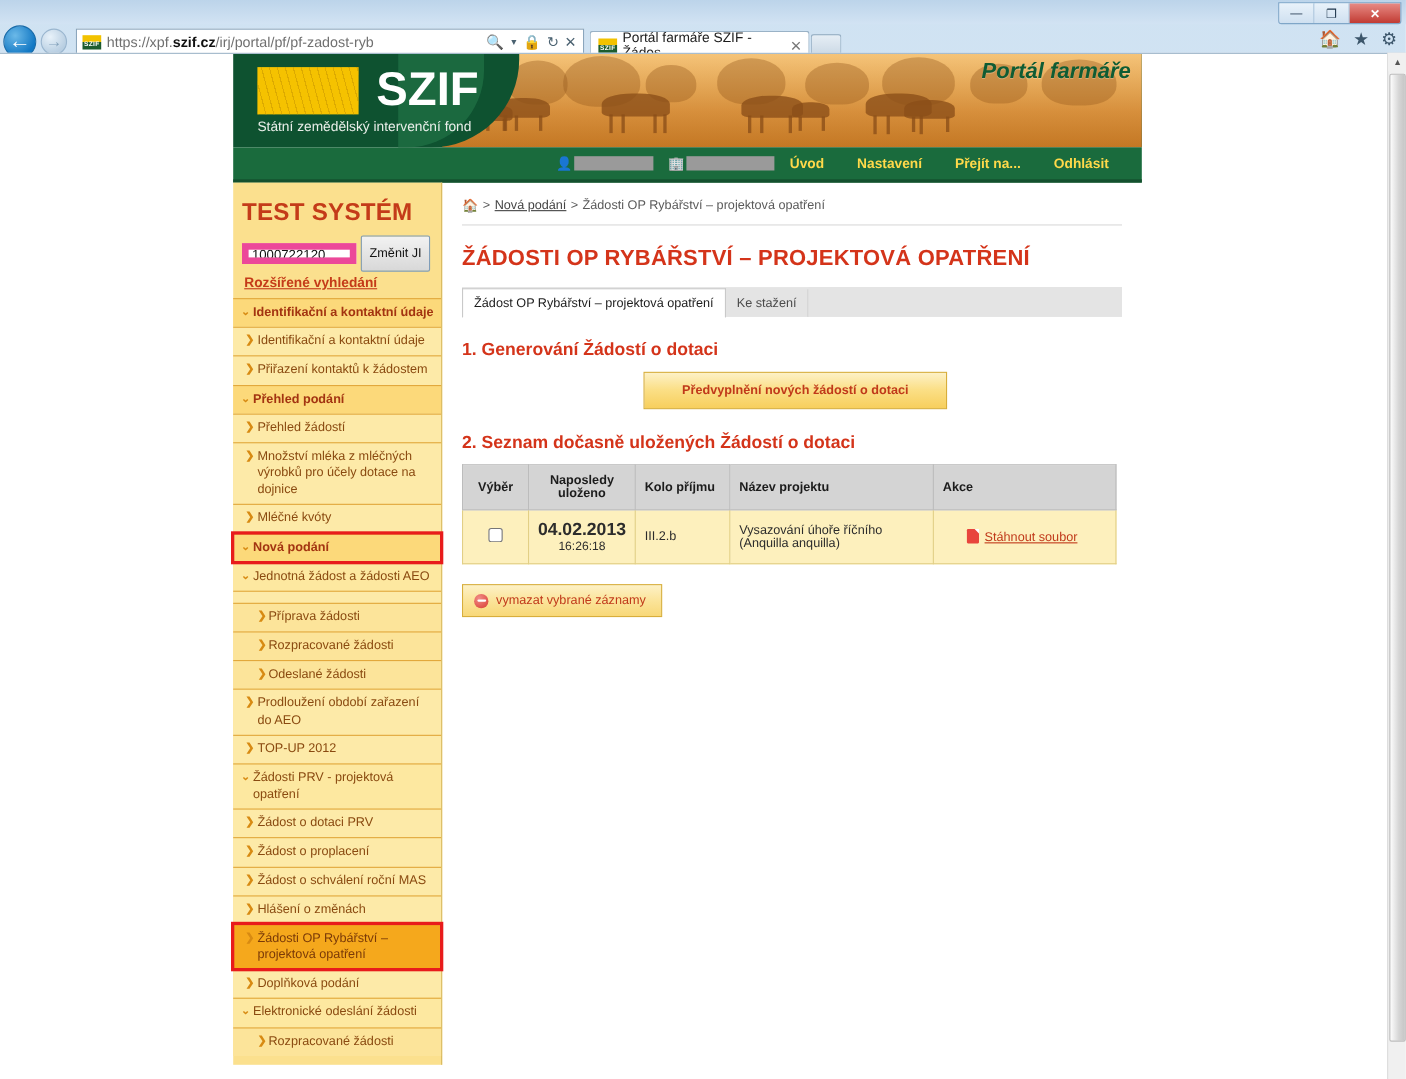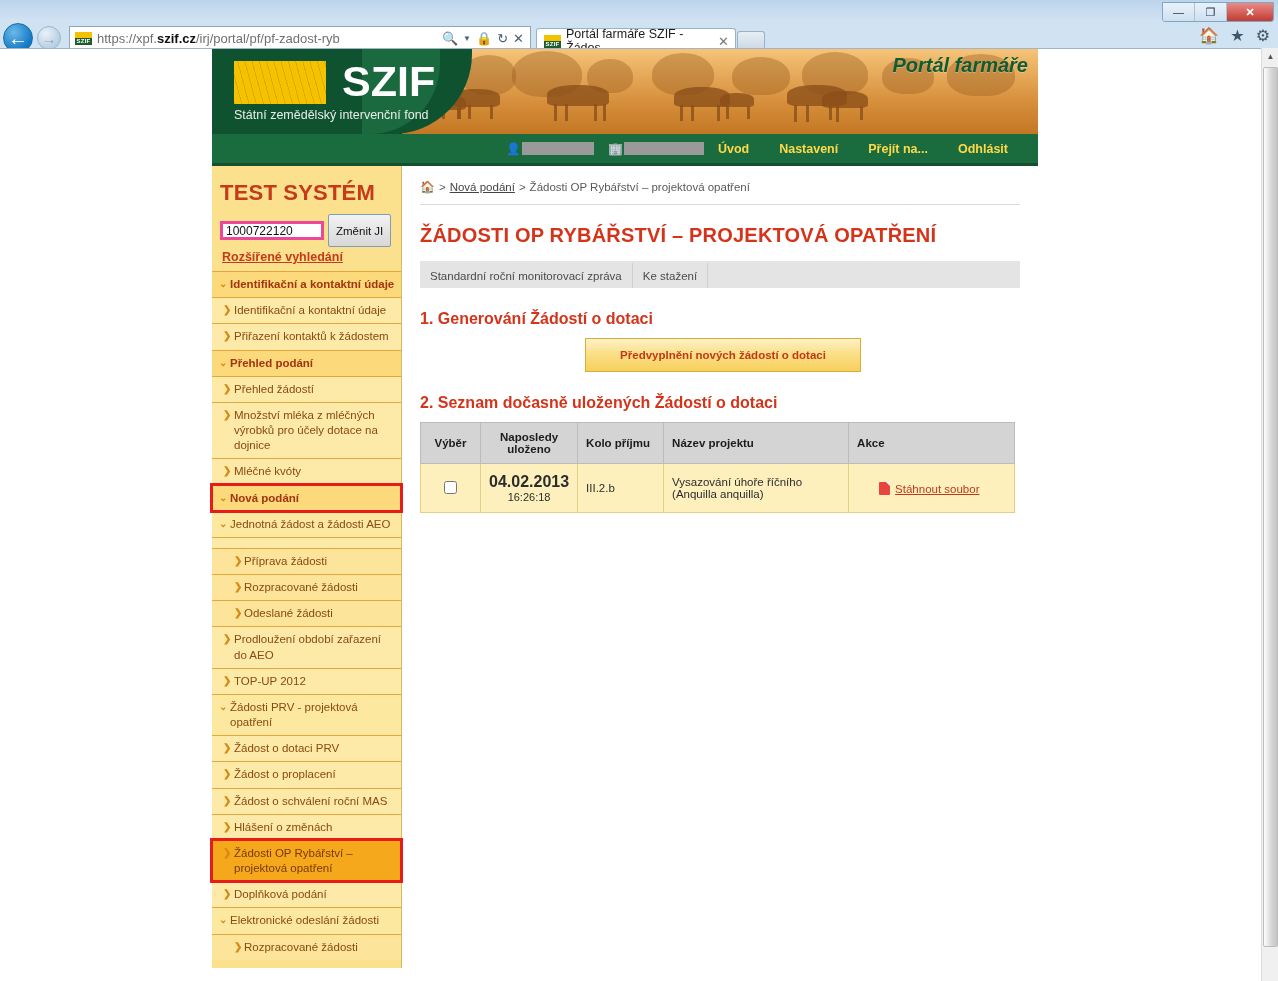--- a/index.html
+++ b/index.html
@@ -185,21 +185,21 @@
   .sidebar {
     width: 190px; flex: none; background: #fbe08e; position: relative;
     border-right: 1px solid #d8b95e; padding-bottom: 8px;
   }
   .test-system {
     color: #c43b19; font-size: 22px; font-weight: bold; padding: 14px 0 8px 8px;
     letter-spacing: .2px;
   }
   .ji-row { display: flex; align-items: center; padding: 0 0 0 8px; gap: 4px; }
   .ji-input {
-    width: 104px; height: 19px; border: 3px solid #ec4899; background: #fff;
+    width: 104px; height: 19px; border: 6px solid #ec4899; background: #fff;
     font-size: 12px; padding: 0 3px; color: #111;
     font-family: "Liberation Sans", sans-serif;
   }
   .ji-btn {
     height: 33px; padding: 0 7px; font-size: 11.5px; color: #111;
     background: linear-gradient(180deg,#f2f2f2,#d8d8d8);
     border: 1px solid #7f9db9; border-radius: 2px;
     font-family: "Liberation Sans", sans-serif;
   }
   .adv-search {
@@ -458,21 +458,21 @@
             <span class="home-icon">🏠</span>
             <span>&gt;</span>
             <a href="#">Nová podání</a>
             <span>&gt;</span>
             <span>Žádosti OP Rybářství – projektová opatření</span>
           </div>
 
           <div class="page-title">ŽÁDOSTI OP RYBÁŘSTVÍ – PROJEKTOVÁ OPATŘENÍ</div>
 
           <div class="tabs">
-            <div class="tab">Standardní roční monitorovací zpráva</div>
+            <div class="tab active">Žádost OP Rybářství – projektová opatření</div>
             <div class="tab">Ke stažení</div>
             <div class="tabs-filler"></div>
           </div>
 
           <div class="sec-head">1. Generování Žádostí o dotaci</div>
           <button class="btn-generate">Předvyplnění nových žádostí o dotaci</button>
 
           <div class="sec-head">2. Seznam dočasně uložených Žádostí o dotaci</div>
 
           <table class="data">
@@ -492,20 +492,24 @@
                     <span class="cell-date">04.02.2013</span>
                     <span class="cell-time">16:26:18</span>
                   </td>
                   <td>III.2.b</td>
                   <td>Vysazování úhoře říčního (Anquilla anquilla)</td>
                   <td style="padding-left: 30px;"><span class="pdf-icon"></span><a href="#" class="dl-link">Stáhnout soubor</a></td>
                 </tr>
               </tbody>
           </table>
 
+          <button class="btn-delete">
+            <span class="minus-icon"></span>
+            <span>vymazat vybrané záznamy</span>
+          </button>
 
         </div>
       </div>
     </div>
   </div>
 
   <div class="scrollbar-v">
     <div class="sb-arrow">▲</div>
     <div class="sb-thumb"></div>
   </div>

